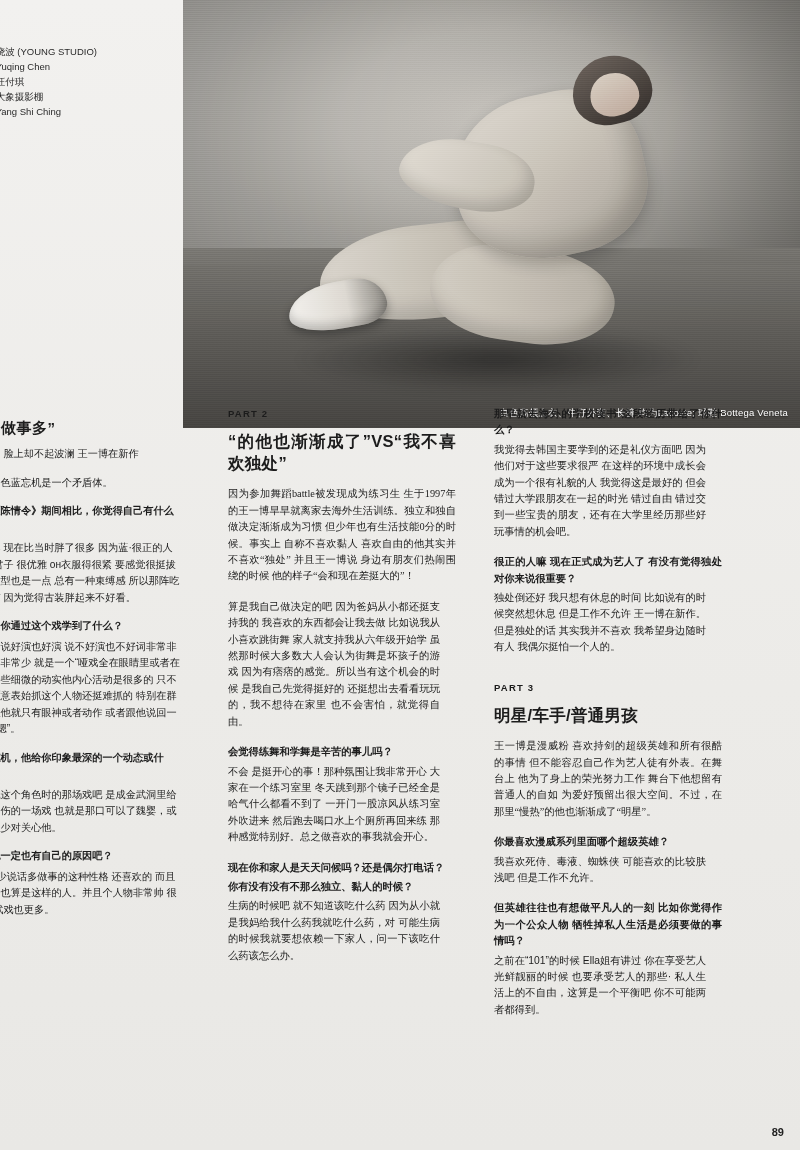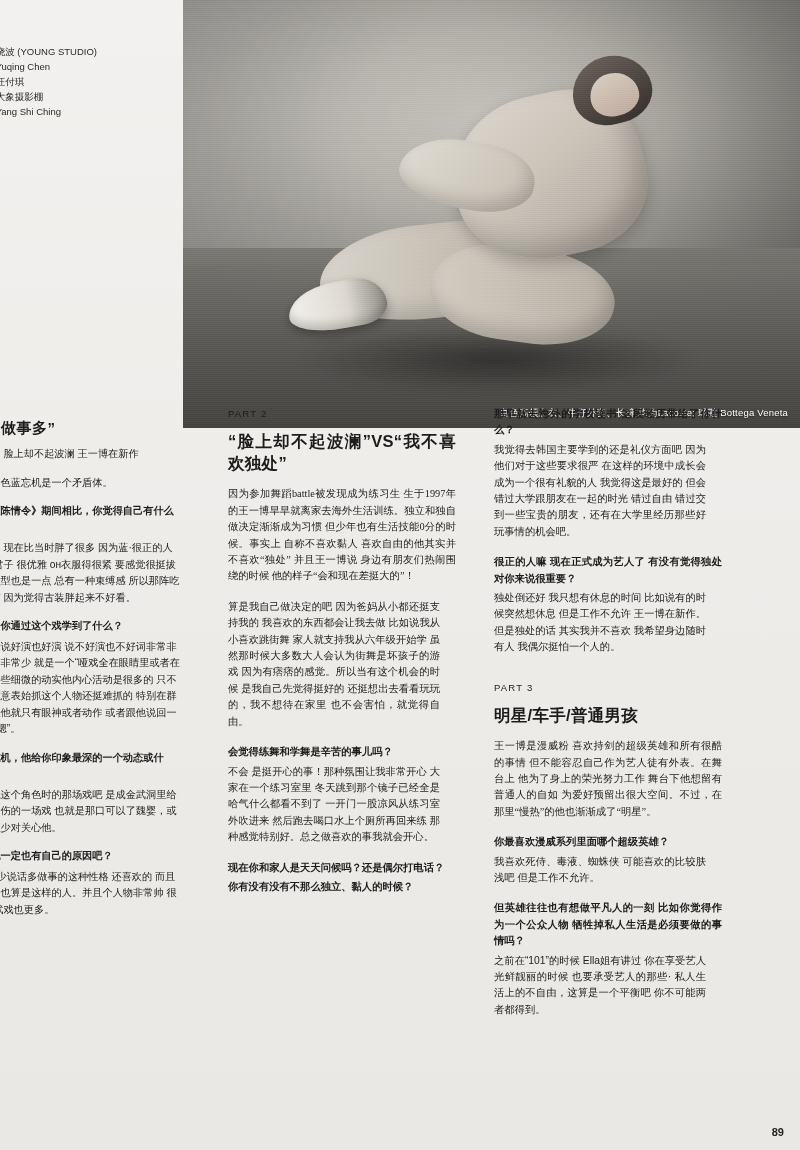--- a/index.html
+++ b/index.html
@@ -173,21 +173,21 @@
     font-size: 10.3px;
     line-height: 16.4px;
     color: #1c1c1c;
     text-align: justify;
   }
   .col-mid { left: 228px; width: 228px; }
   .col-right { left: 494px; width: 228px; }
 
   .part-label {
     font-size: 9.5px;
-    font-weight: normal;
+    font-weight: bold;
     letter-spacing: 1.2px;
     margin: 0 0 8px 0;
   }
   .headline {
     font-size: 16.5px;
     font-weight: bold;
     line-height: 22px;
     margin: 0 0 12px 0;
     letter-spacing: 0.3px;
   }
@@ -253,31 +253,32 @@
 
     <p class="q">是蓝忘机，他给你印象最深的一个动态或什么？</p>
     <p>面这试这个角色时的那场戏吧 是成金武洞里给魏婴疗伤的一场戏 也就是那口可以了魏婴，或者是至少对关心他。</p>
 
     <p class="q">个角色一定也有自己的原因吧？</p>
     <p>就是· 少说话多做事的这种性格 还喜欢的 而且我自己也算是这样的人。并且个人物非常帅 很仙气 武戏也更多。</p>
   </div>
 
   <div class="col col-mid">
     <div class="part-label">PART 2</div>
-    <div class="headline">“脸上却不起波澜”VS“我不喜欢独处”</div>
+    <div class="headline">“的他也渐渐成了”VS“我不喜欢独处”</div>
     <p class="body-p">因为参加舞蹈battle被发现成为练习生 生于1997年的王一博早早就离家去海外生活训练。独立和独自做决定渐渐成为习惯 但少年也有生活技能0分的时候。事实上 自称不喜欢黏人 喜欢自由的他其实并不喜欢“独处” 并且王一博说 身边有朋友们热闹围绕的时候 他的样子“会和现在差挺大的”！</p>
 
     <p class="qa-a">算是我自己做决定的吧 因为爸妈从小都还挺支持我的 我喜欢的东西都会让我去做 比如说我从小喜欢跳街舞 家人就支持我从六年级开始学 虽然那时候大多数大人会认为街舞是坏孩子的游戏 因为有痞痞的感觉。所以当有这个机会的时候 是我自己先觉得挺好的 还挺想出去看看玩玩的，我不想待在家里 也不会害怕，就觉得自由。</p>
 
     <p class="qa-q">会觉得练舞和学舞是辛苦的事儿吗？</p>
     <p class="qa-a">不会 是挺开心的事！那种氛围让我非常开心 大家在一个练习室里 冬天跳到那个镜子已经全是哈气什么都看不到了 一开门一股凉风从练习室外吹进来 然后跑去喝口水上个厕所再回来练 那种感觉特别好。总之做喜欢的事我就会开心。</p>
 
     <p class="qa-q">现在你和家人是天天问候吗？还是偶尔打电话？</p>
 
     <p class="qa-q">你有没有没有不那么独立、黏人的时候？</p>
+    <p class="qa-a">生病的时候吧 就不知道该吃什么药 因为从小就是我妈给我什么药我就吃什么药，对 可能生病的时候我就要想依赖一下家人，问一下该吃什么药该怎么办。</p>
   </div>
 
   <div class="col col-right">
     <p class="qa-q">那早就去海外的学校读书 这段经历带给了你什么？</p>
     <p class="qa-a">我觉得去韩国主要学到的还是礼仪方面吧 因为他们对于这些要求很严 在这样的环境中成长会成为一个很有礼貌的人 我觉得这是最好的 但会错过大学跟朋友在一起的时光 错过自由 错过交到一些宝贵的朋友，还有在大学里经历那些好玩事情的机会吧。</p>
 
     <p class="qa-q">很正的人嘛 现在正式成为艺人了 有没有觉得独处对你来说很重要？</p>
     <p class="qa-a">独处倒还好 我只想有休息的时间 比如说有的时候突然想休息 但是工作不允许 王一博在新作。但是独处的话 其实我并不喜欢 我希望身边随时有人 我偶尔挺怕一个人的。</p>
 
     <div class="spacer-sm"></div>

